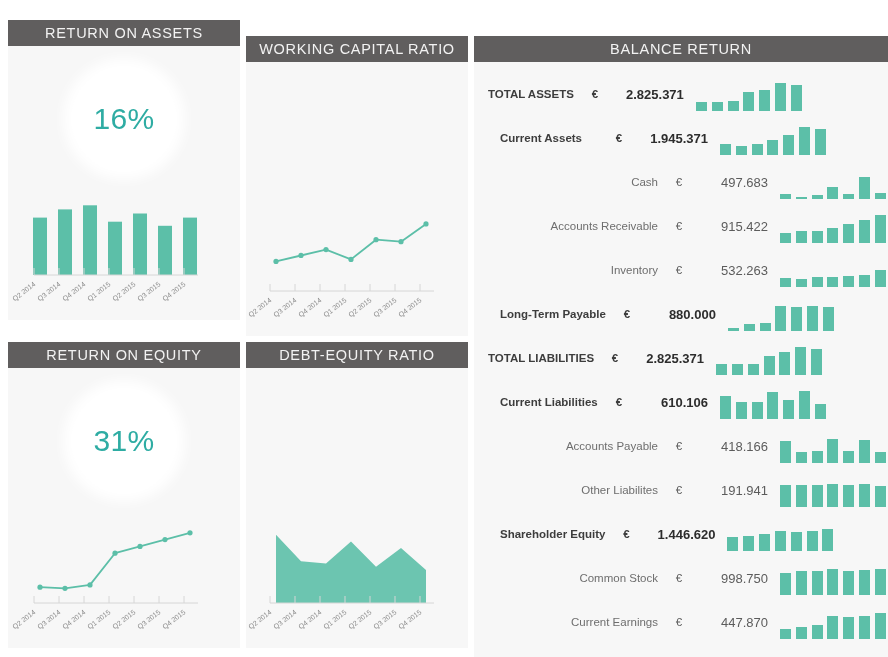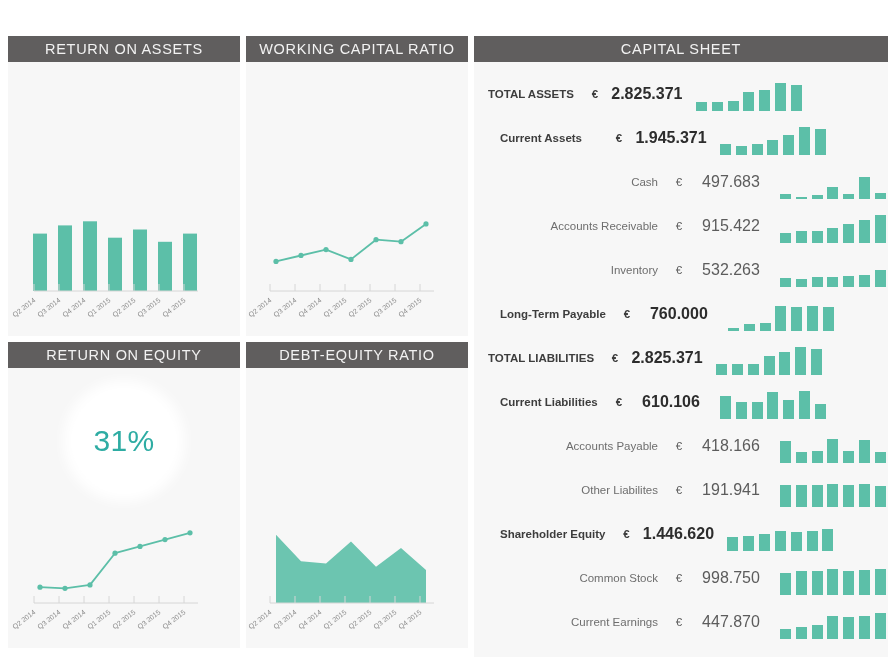--- a/index.html
+++ b/index.html
@@ -121,24 +121,24 @@
     font-size: 11.5px;
     color: #5c5c5c;
     width: 30px;
     text-align: center;
     flex: 0 0 30px;
   }
   .bs-row.level-0 .bs-cur,
   .bs-row.level-1 .bs-cur { font-weight: bold; color: #3d3d3d; }
 
   .bs-value {
-    font-size: 16px;
+    font-size: 13px;
     color: #5c5c5c;
     flex: 0 0 82px;
-    text-align: center;
+    text-align: right;
     padding-right: 8px;
     white-space: nowrap;
   }
   .bs-row.level-0 .bs-value,
   .bs-row.level-1 .bs-value { font-weight: bold; color: #2d2d2d; }
 
   .bs-spark {
     flex: 0 0 106px;
     height: 34px;
     display: flex;
@@ -159,23 +159,26 @@
     fill: #8a8a8a;
     font-family: "Liberation Sans", sans-serif;
   }
 </style>
 </head>
 <body>
 
 <div class="dashboard">
 
 
-  <div class="panel" id="roa-panel" style="left:8px; top:36px; width:232px; height:300px;">
+  <div class="panel" id="roa-panel" style="left:8px; top:20px; width:232px; height:300px;">
     <div class="panel-header">RETURN ON ASSETS</div>
     <div class="panel-body">
+      <div class="kpi-circle">
+        <span class="kpi-value">16%</span>
+      </div>
       <div class="chart-area">
         <svg class="chart-svg" viewBox="0 0 232 150" preserveAspectRatio="none">
           <g>
               <rect x="25" y="47.6" width="14" height="57.4" fill="#5cbfa8"></rect>
               <rect x="50" y="39.39999999999999" width="14" height="65.60000000000001" fill="#5cbfa8"></rect>
               <rect x="75" y="35.3" width="14" height="69.7" fill="#5cbfa8"></rect>
               <rect x="100" y="51.699999999999996" width="14" height="53.300000000000004" fill="#5cbfa8"></rect>
               <rect x="125" y="43.5" width="14" height="61.5" fill="#5cbfa8"></rect>
               <rect x="150" y="55.800000000000004" width="14" height="49.199999999999996" fill="#5cbfa8"></rect>
               <rect x="175" y="47.6" width="14" height="57.4" fill="#5cbfa8"></rect>
@@ -303,21 +306,21 @@
               <text x="151" y="115" class="tick-label" transform="rotate(-38 151 115)" text-anchor="end">Q3 2015</text>
               <line x1="174" y1="105" x2="174" y2="98" stroke="#d6d6d6" stroke-width="1"></line>
               <text x="176" y="115" class="tick-label" transform="rotate(-38 176 115)" text-anchor="end">Q4 2015</text>
             </g>
         </svg>
       </div>
     </div>
   </div>
 
   <div class="panel" id="balance-panel">
-    <div class="panel-header">CAPITAL SHEET</div>
+    <div class="panel-header">BALANCE RETURN</div>
     <div class="panel-body">
       <div class="bs-rows" id="bs-rows">
           <div class="bs-row level-0">
             <div class="bs-label">TOTAL ASSETS</div>
             <div class="bs-cur">€</div>
             <div class="bs-value">2.825.371</div>
             <div class="bs-spark">
               <div class="spark-bar" style="height: 9px;"></div>
               <div class="spark-bar" style="height: 9px;"></div>
               <div class="spark-bar" style="height: 9.6px;"></div>
@@ -379,21 +382,21 @@
               <div class="spark-bar" style="height: 9.6px;"></div>
               <div class="spark-bar" style="height: 10.2px;"></div>
               <div class="spark-bar" style="height: 10.8px;"></div>
               <div class="spark-bar" style="height: 12px;"></div>
               <div class="spark-bar" style="height: 16.8px;"></div>
             </div>
           </div>
           <div class="bs-row level-1">
             <div class="bs-label">Long-Term Payable</div>
             <div class="bs-cur">€</div>
-            <div class="bs-value">760.000</div>
+            <div class="bs-value">880.000</div>
             <div class="bs-spark">
               <div class="spark-bar" style="height: 3px;"></div>
               <div class="spark-bar" style="height: 6.6px;"></div>
               <div class="spark-bar" style="height: 7.8px;"></div>
               <div class="spark-bar" style="height: 24.6px;"></div>
               <div class="spark-bar" style="height: 24px;"></div>
               <div class="spark-bar" style="height: 25.2px;"></div>
               <div class="spark-bar" style="height: 24px;"></div>
             </div>
           </div>

